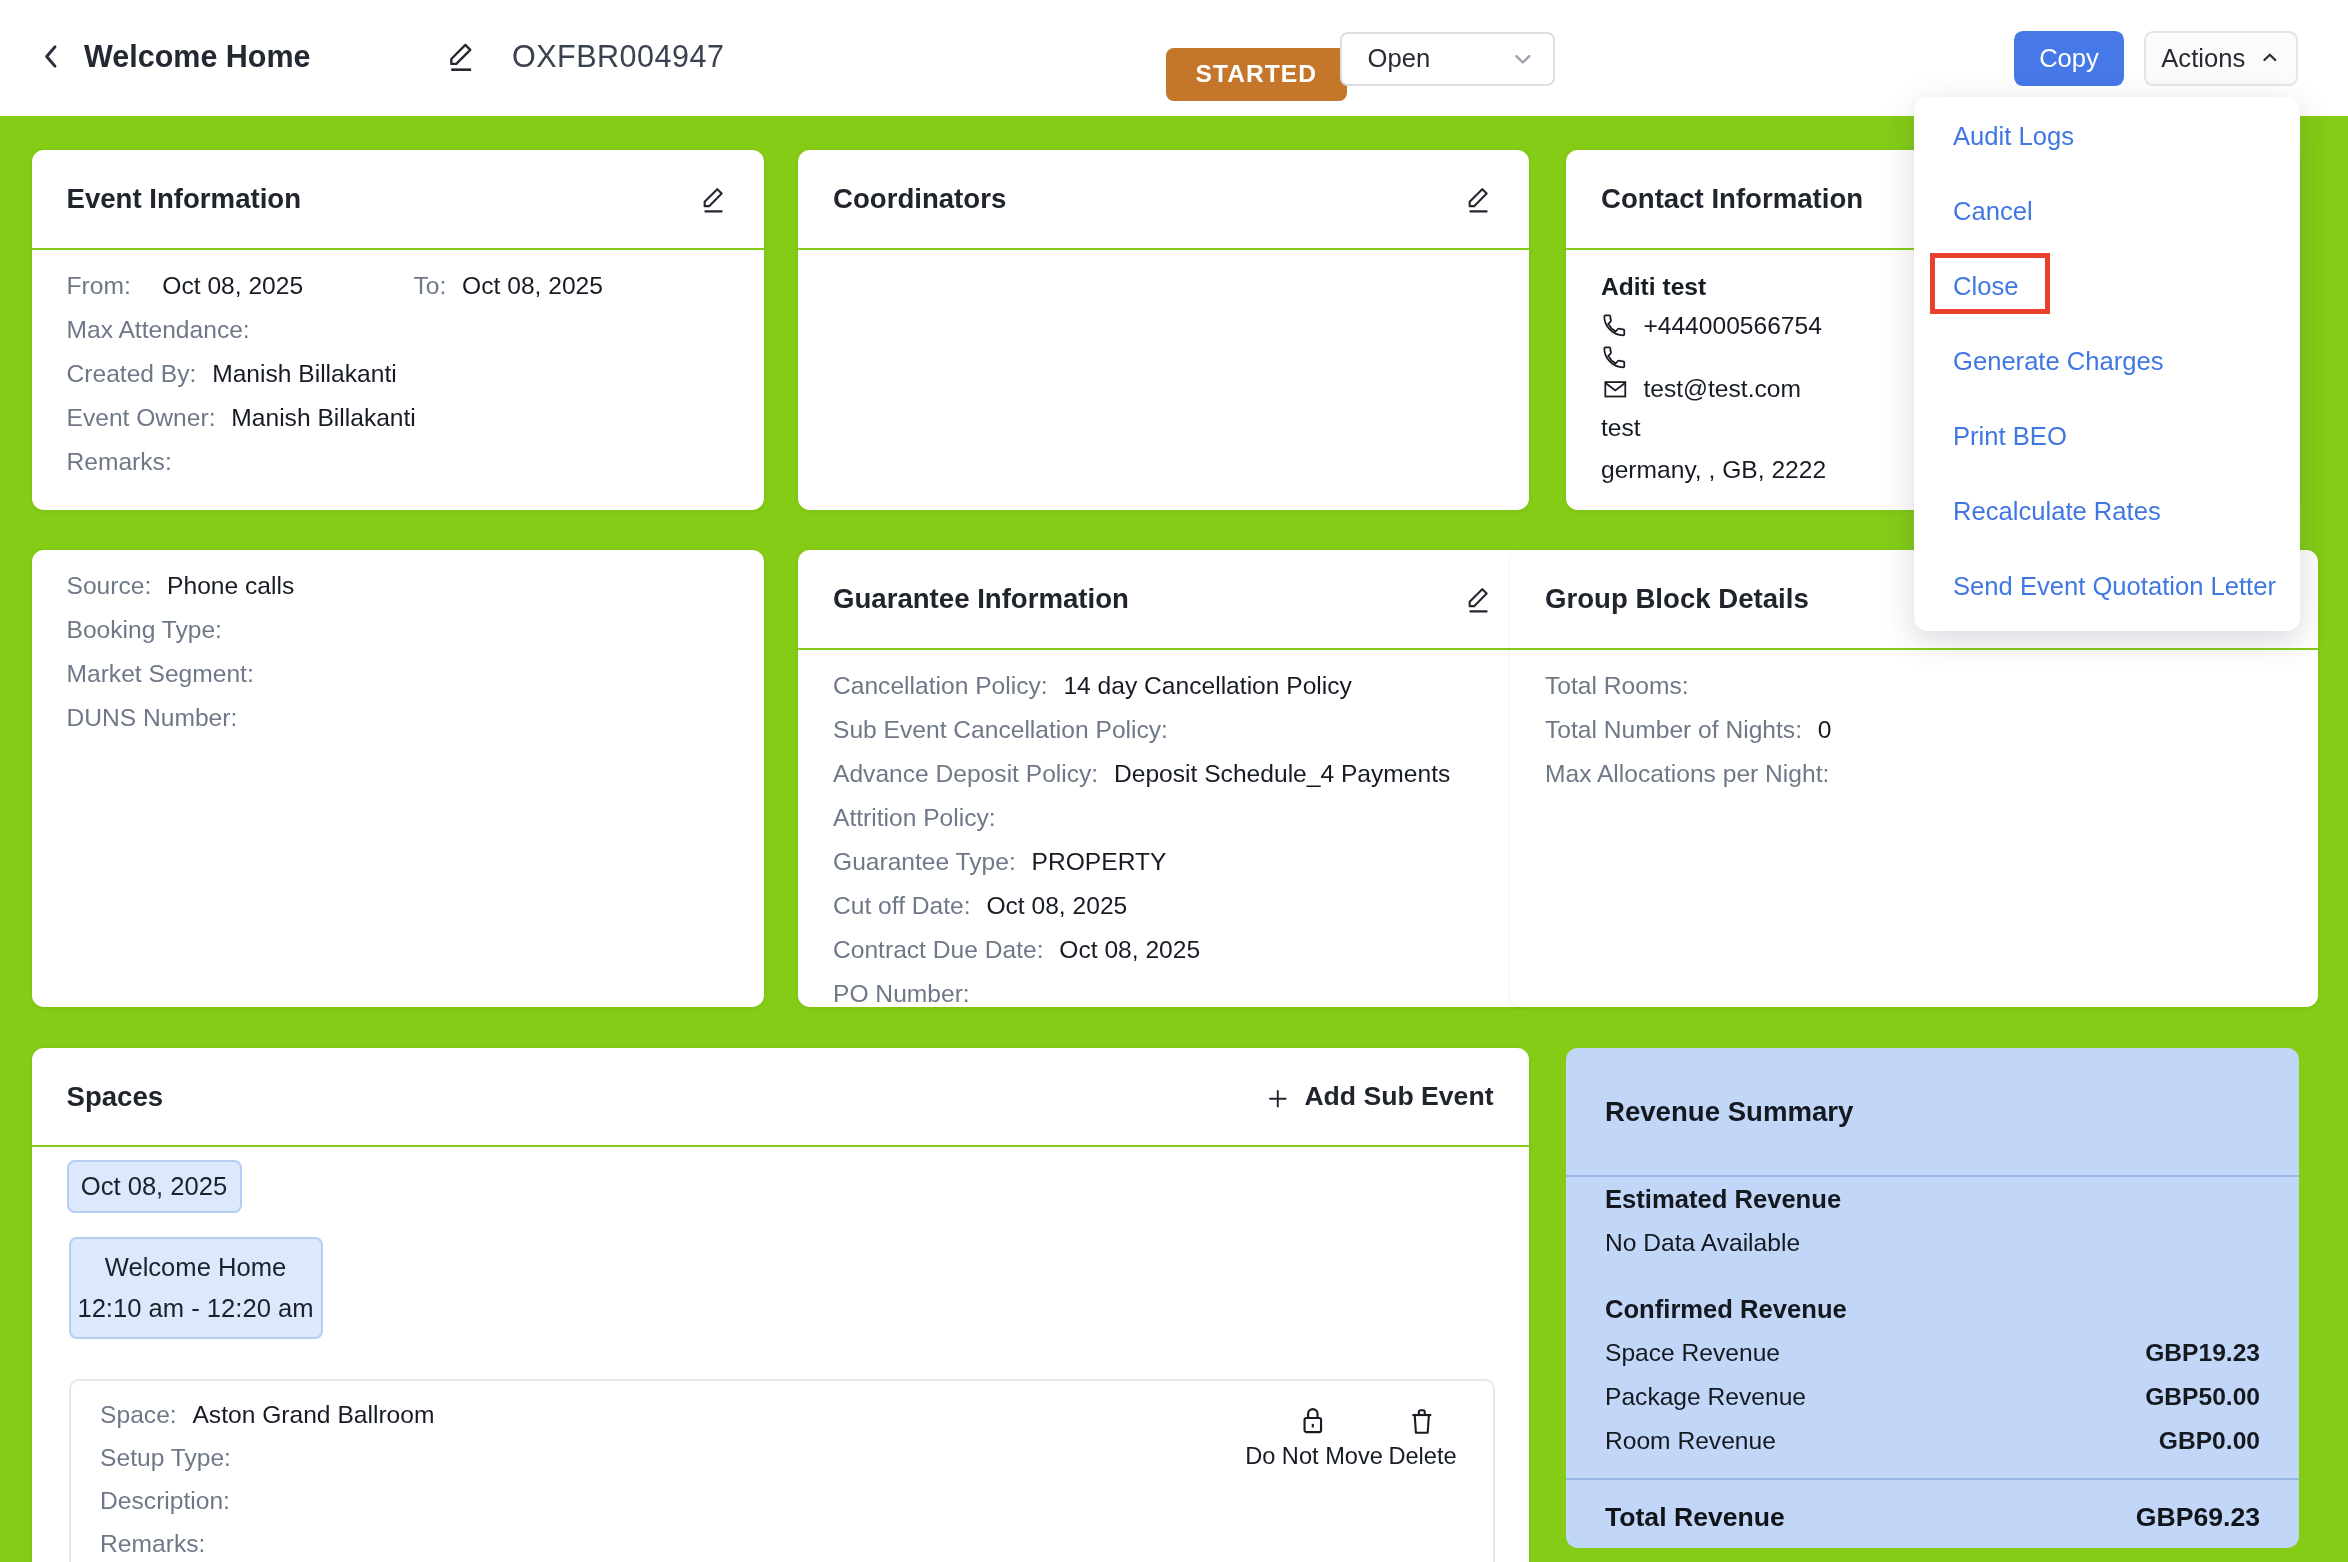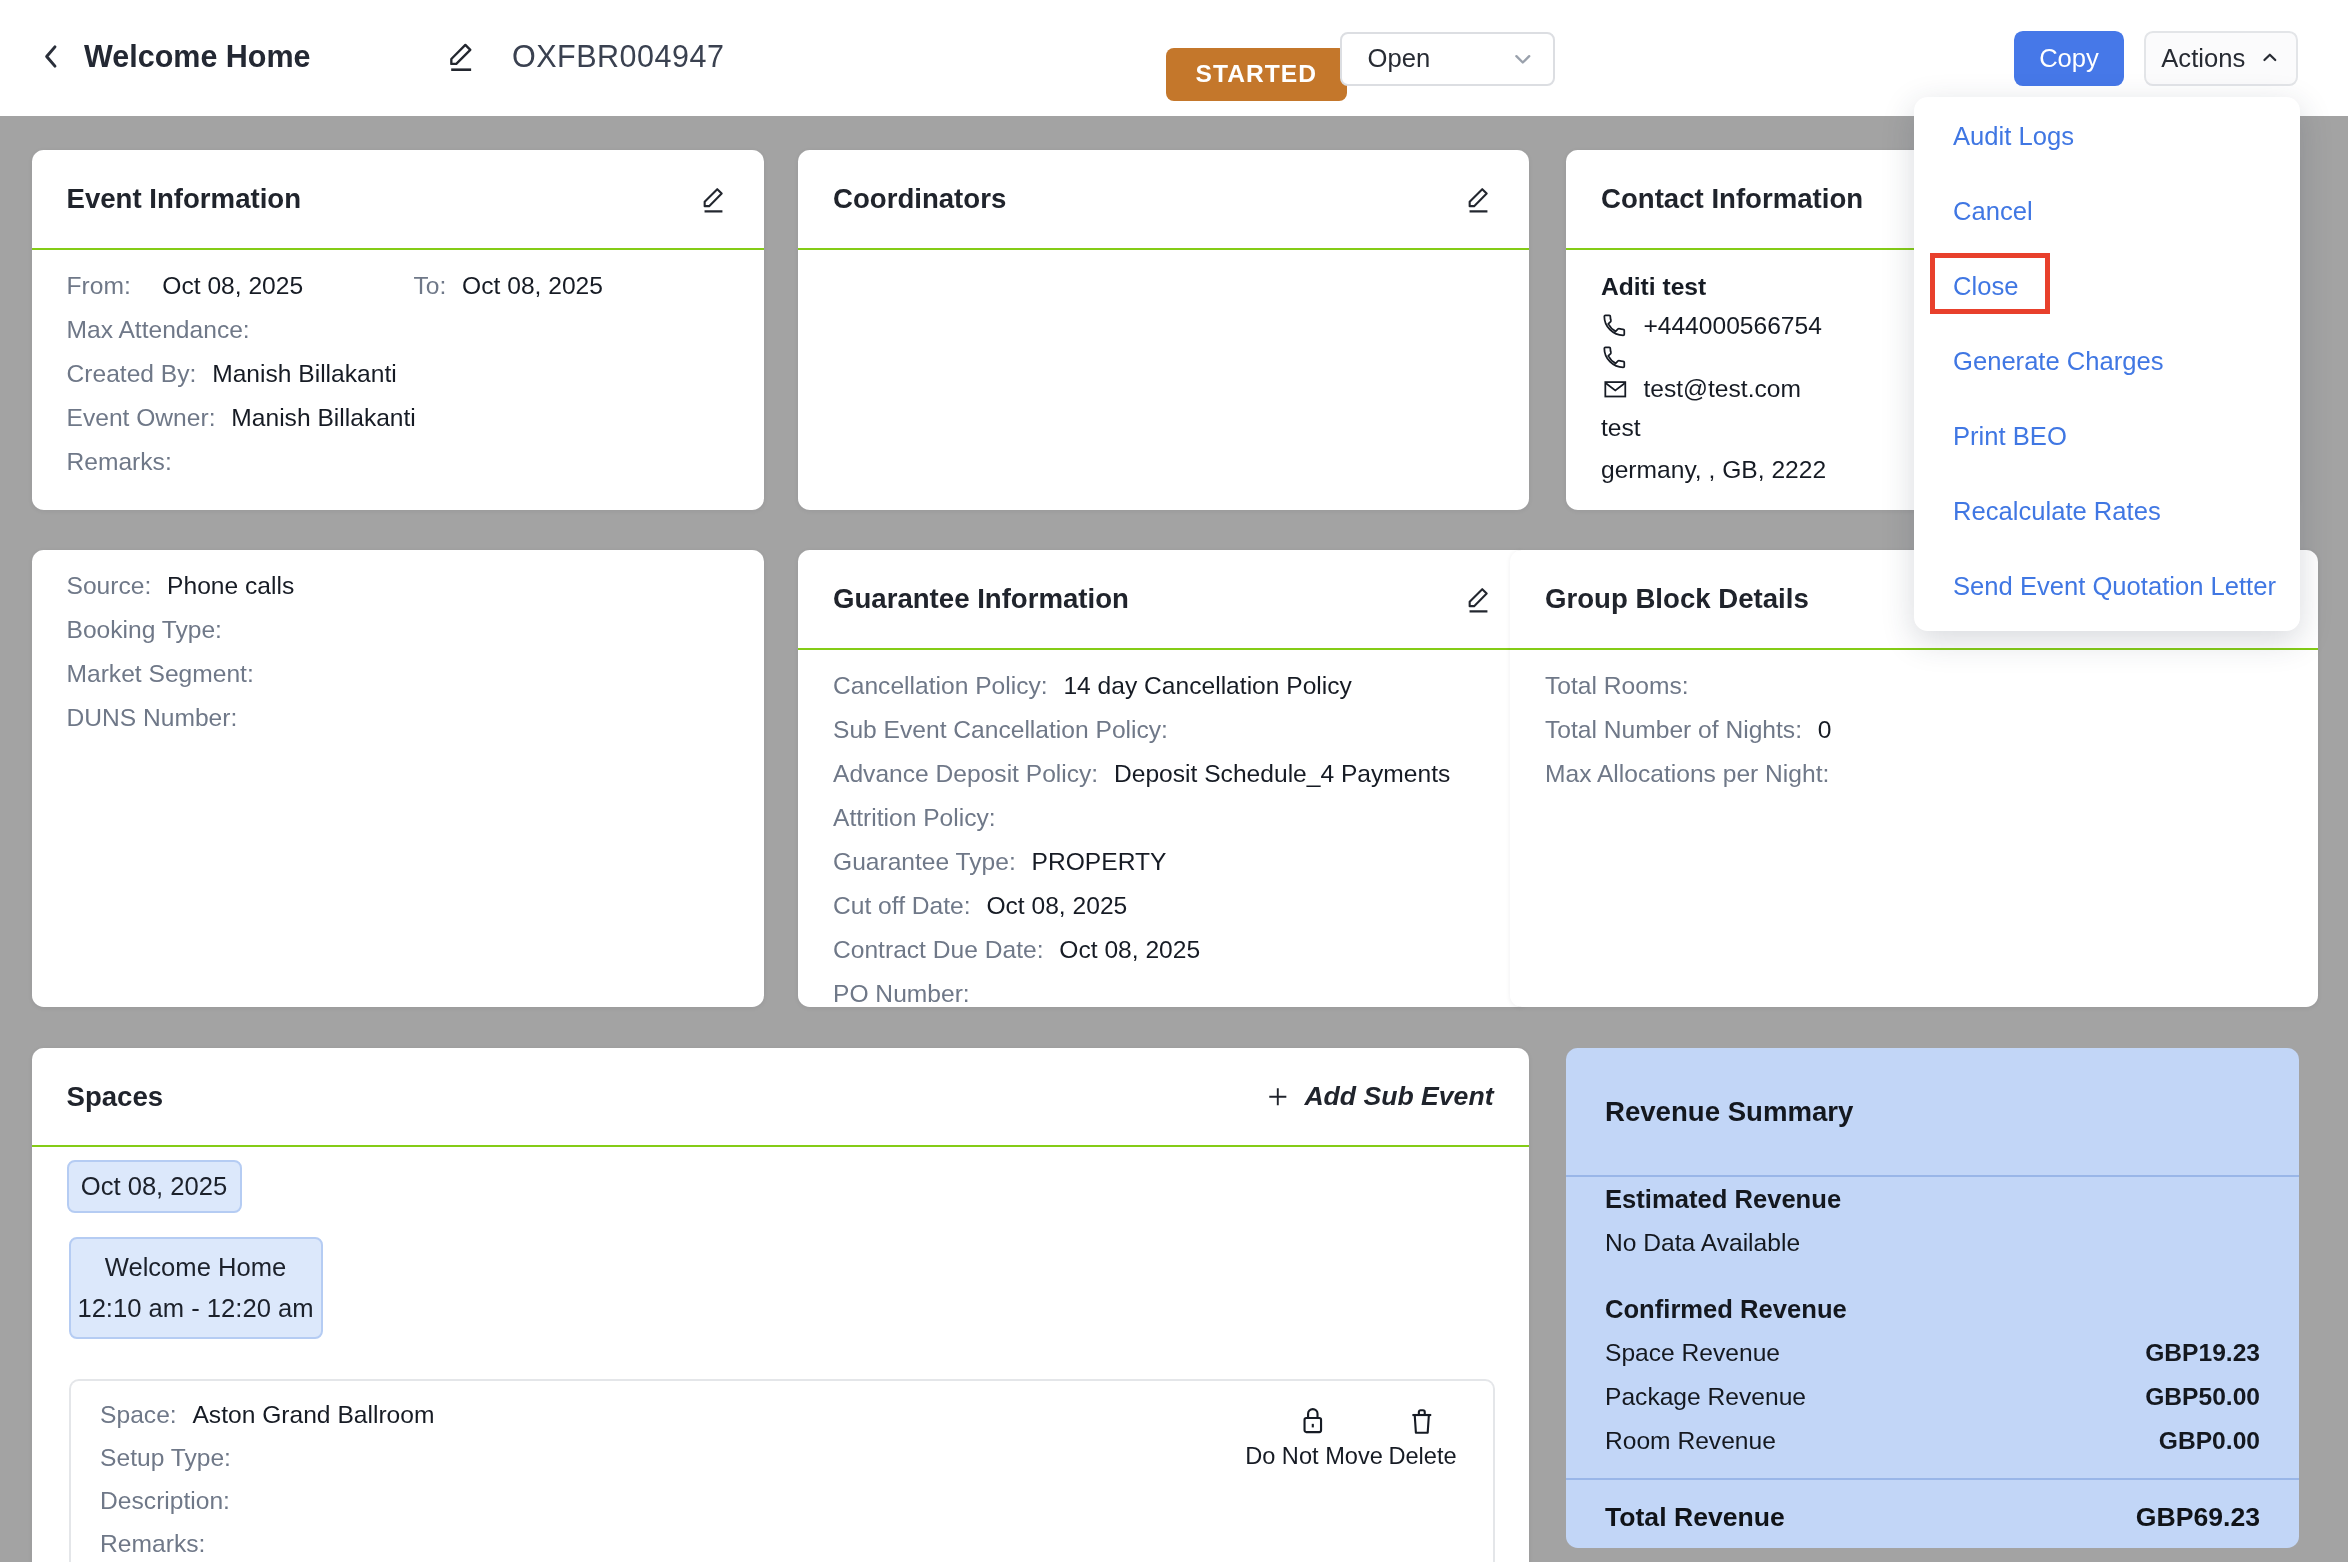--- a/index.html
+++ b/index.html
@@ -1,18 +1,18 @@
 <!DOCTYPE html>
 <html><head>
 <meta charset="utf-8">
 <style>
   * { margin:0; padding:0; box-sizing:border-box; }
   html,body { width:2348px; height:1562px; }
   body { font-family:"Liberation Sans","DejaVu Sans",sans-serif; background:#F2F3F5; }
-  .page { position:relative; width:2348px; height:1562px; overflow:hidden; background:#a3a3a3;padding-left:8px; }
+  .page { position:relative; width:2348px; height:1562px; overflow:hidden; background:#84cc16;padding-left:8px; }
 
   
   .topbar { position:absolute; left:0; top:0; width:2348px; height:116px; background:#FFFFFF; }
   .back-btn { position:absolute; left:35px; top:39px; width:35px; height:35px; background:none; border:none; cursor:pointer; color:#2A2F3A; }
   .page-title { position:absolute; left:84px; top:39px; font-size:30.5px; font-weight:700; color:#232833; }
   .title-edit { position:absolute; left:445px; top:37px; width:33px; height:39px; color:#23272F; }
   .event-code { position:absolute; left:512px; top:39px; font-size:30.5px; font-weight:400; color:#3A4150; letter-spacing:0.5px; }
   .status-badge { position:absolute; left:1166px; top:31.5px; height:53px; padding:0 29.6px; display:flex; align-items:center;
                   background:#C4772B; color:#FFFFFF; font-size:24.6px; font-weight:700; letter-spacing:1px; border-radius:7.9px;margin-top:16px; }
   .stage-select { position:absolute; left:1340px; top:31.5px; width:215px; height:54px; background:#FFFFFF;
@@ -42,21 +42,21 @@
   .pair.first { width:347px; }
 
   
   .contact-body { padding:15.8px 35px; font-size:24.6px; color:#161B24; }
   .contact-name { font-weight:700; line-height:41px; }
   .contact-row { display:flex; align-items:center; gap:15.8px; line-height:37px; }
   .c-icon { width:26.6px; height:26.6px; color:#161B24; flex:0 0 auto; }
   .contact-line { line-height:42px; }
 
   
-  .add-sub { display:flex; align-items:center; gap:13.8px; background:none; border:none; cursor:pointer; font-family:inherit;font-style:italic; }
+  .add-sub { display:flex; align-items:flex-end; gap:13.8px; background:none; border:none; cursor:pointer; font-family:inherit; }
   .add-sub .plus { width:25.6px; height:25.6px; color:#20242C; }
   .add-sub .lbl { font-size:26.6px; font-weight:700; color:#20242C; }
   .chip { position:absolute; background:#DCE8FB; border:2px solid #B5CCF3; border-radius:7.9px; color:#1C212B;
           display:flex; flex-direction:column; align-items:center; justify-content:center; cursor:pointer; }
   .chip-date { left:35px; top:112px; width:175px; height:53px; font-size:25.6px; }
   .chip-event { left:37px; top:189px; width:254px; height:102px; font-size:25.6px; line-height:41px; }
   .space-detail-box { position:absolute; left:37px; top:331px; width:1426px; height:296px;
                       border:2px solid #E4E6E9; border-bottom:none; border-radius:9.9px 9.9px 0 0; background:#FFFFFF; }
   .sd-rows { padding:11.8px 29.6px; }
   .sd-rows .kv { line-height:43px; }

